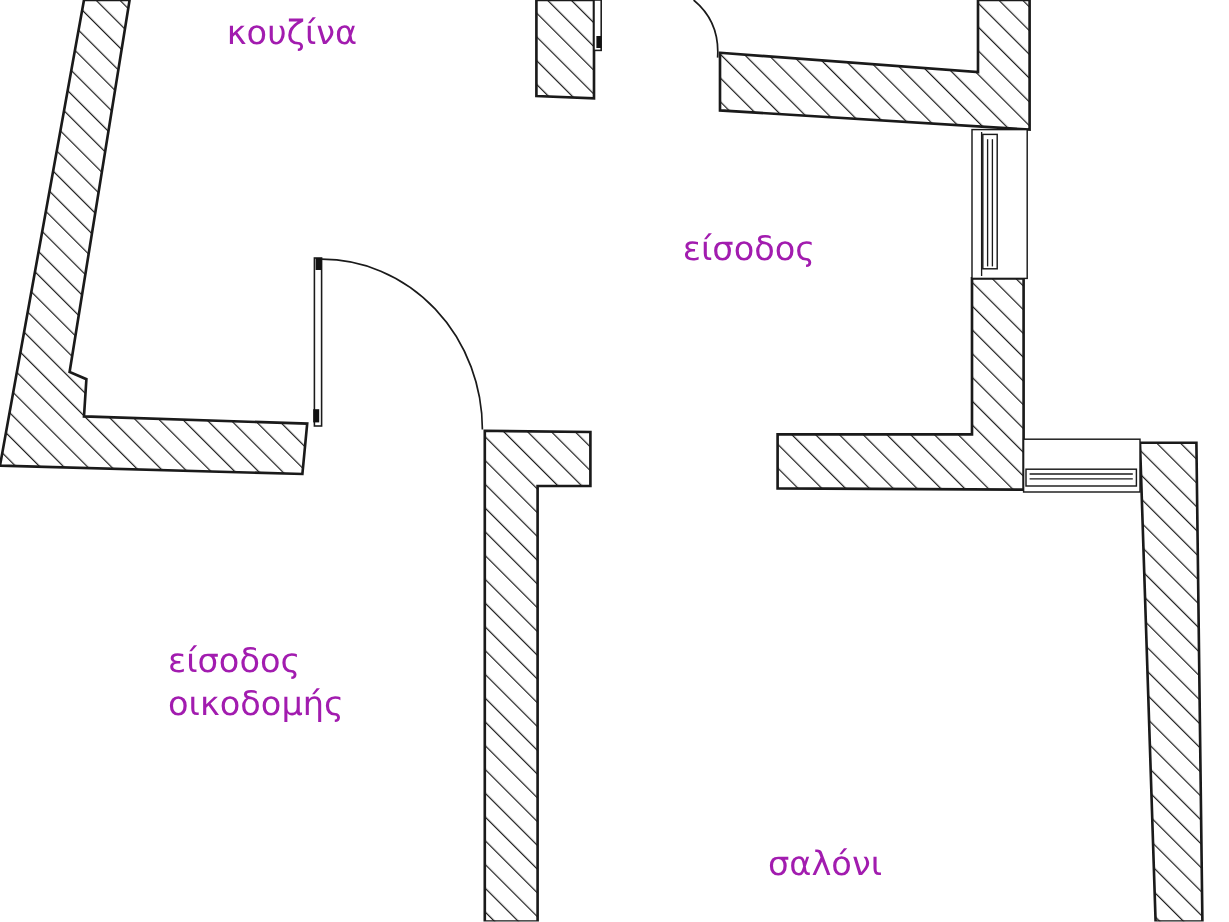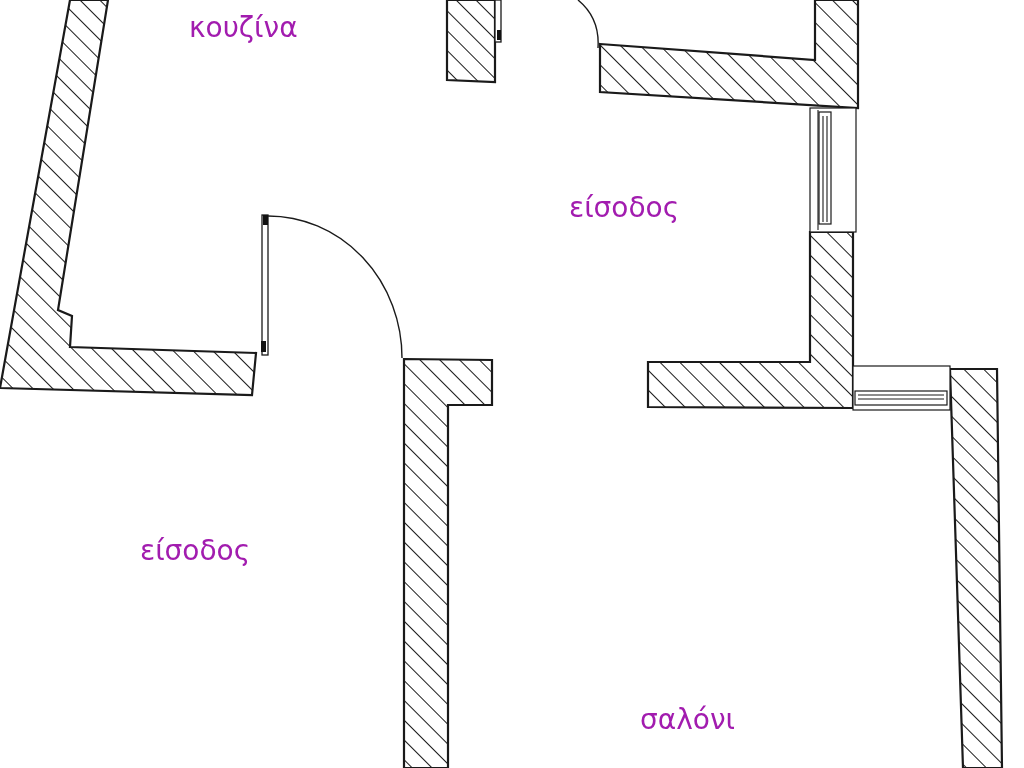--- a/index.html
+++ b/index.html
@@ -68,15 +68,16 @@
     <line class="glass" x1="858" y1="399" x2="944" y2="399"></line>
   </g>
 </svg>
 
 <div class="label" style="left:189px; top:10px;">κουζίνα</div>
 
 <div class="label" style="left:569px; top:190px;">είσοδος</div>
 
 <div class="label" style="left:140px; top:533px;">
   <div>είσοδος</div>
+  <div>οικοδομής</div>
 </div>
 
 <div class="label" style="left:640px; top:702px;">σαλόνι</div>
 
 </body></html>

